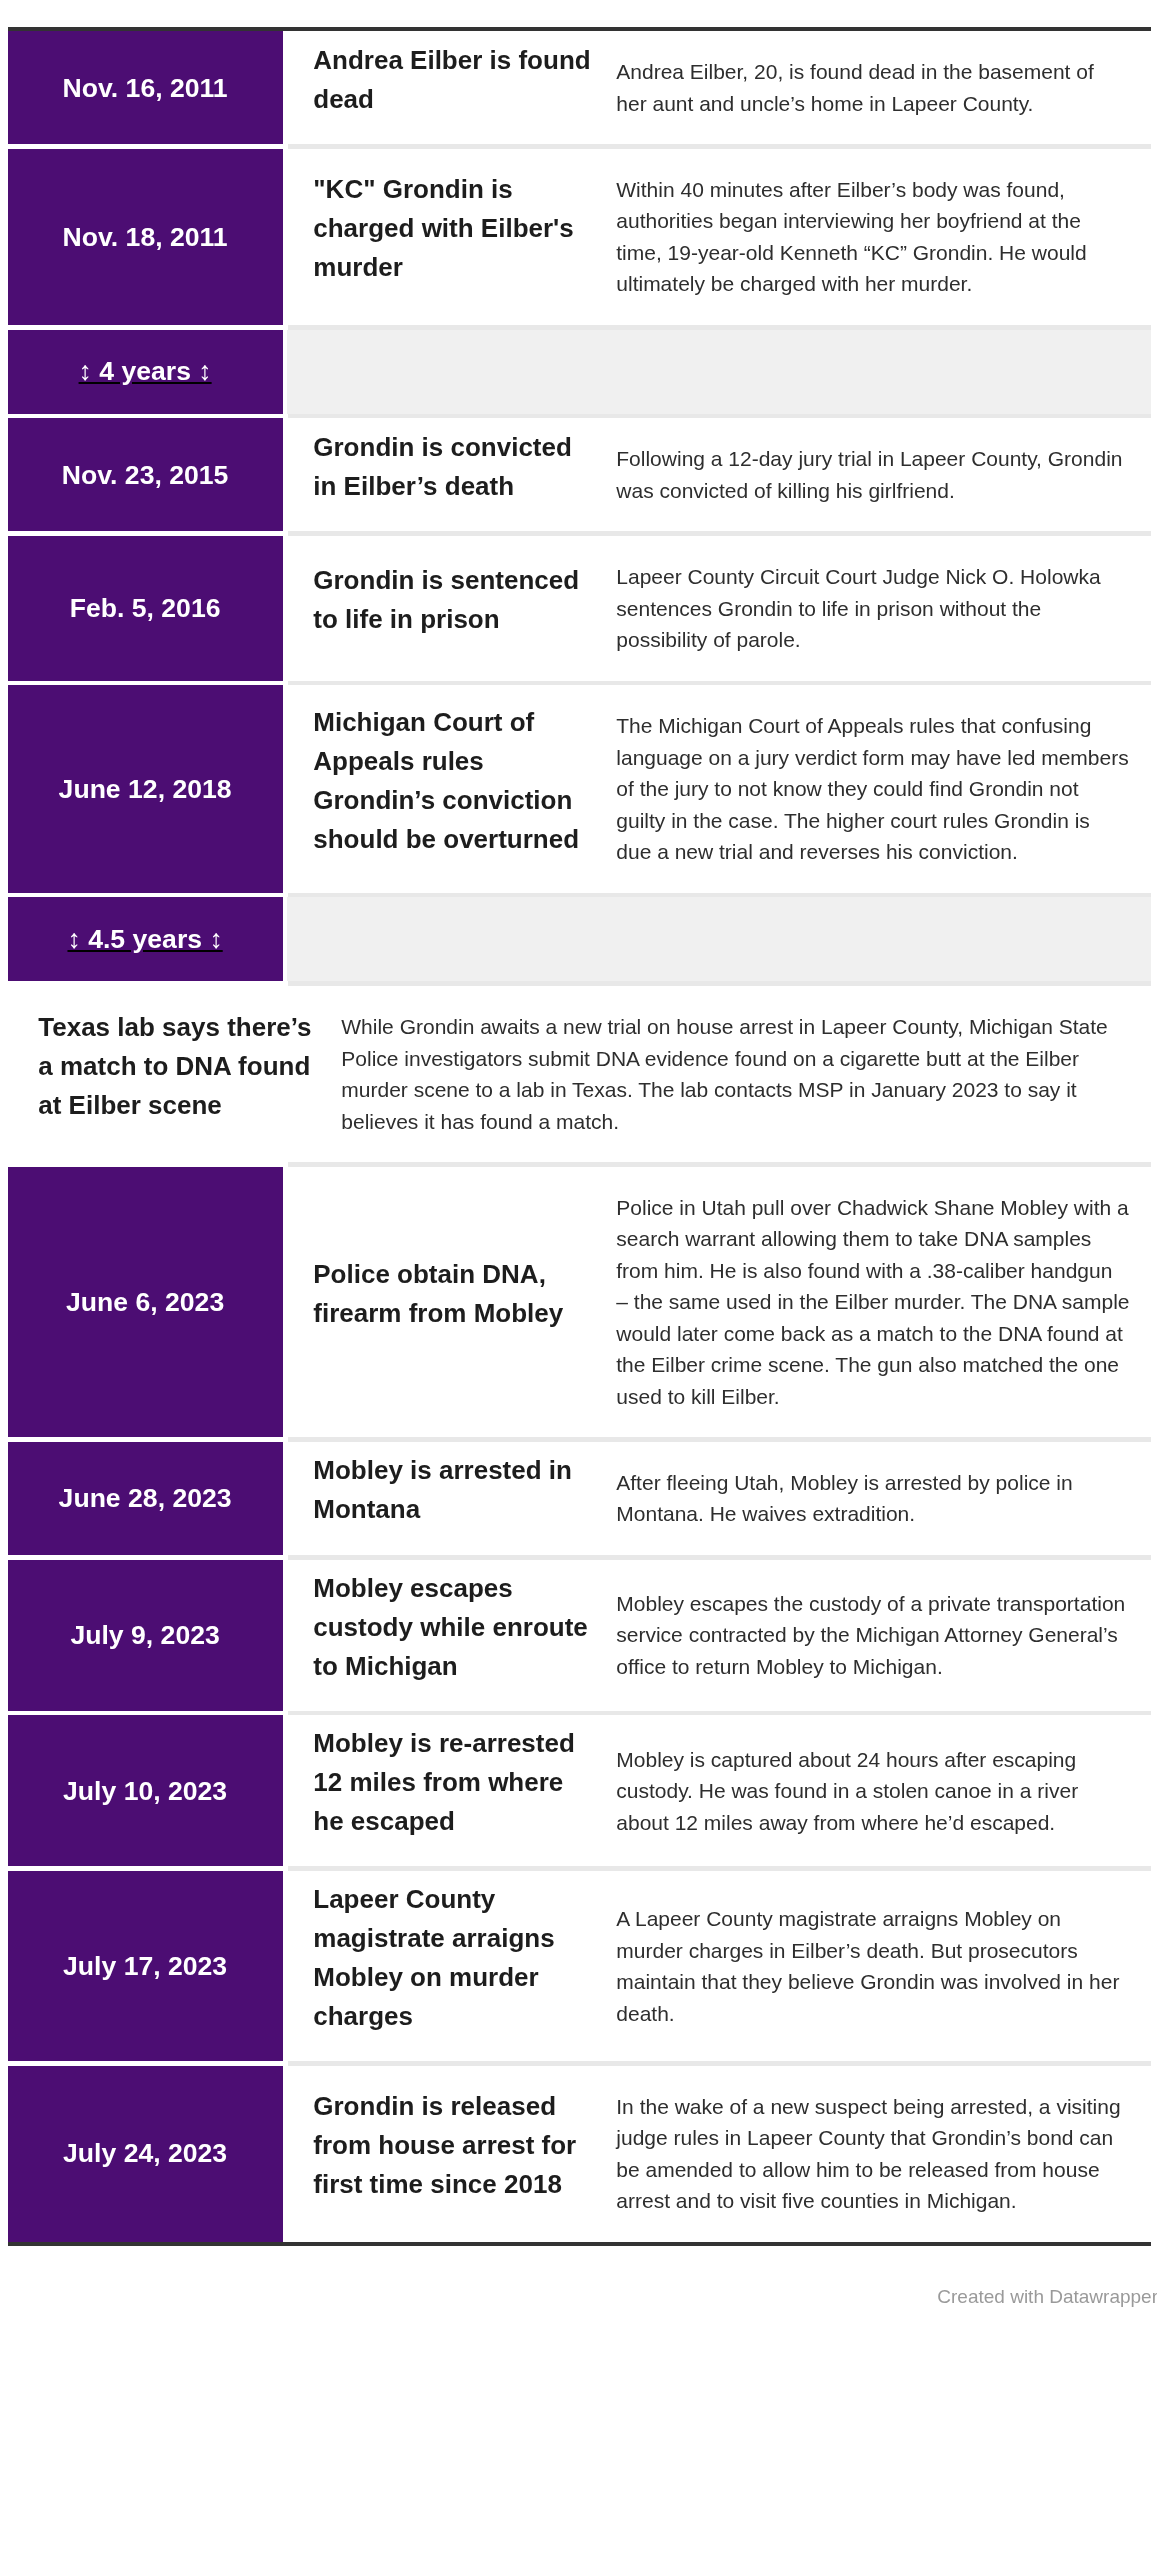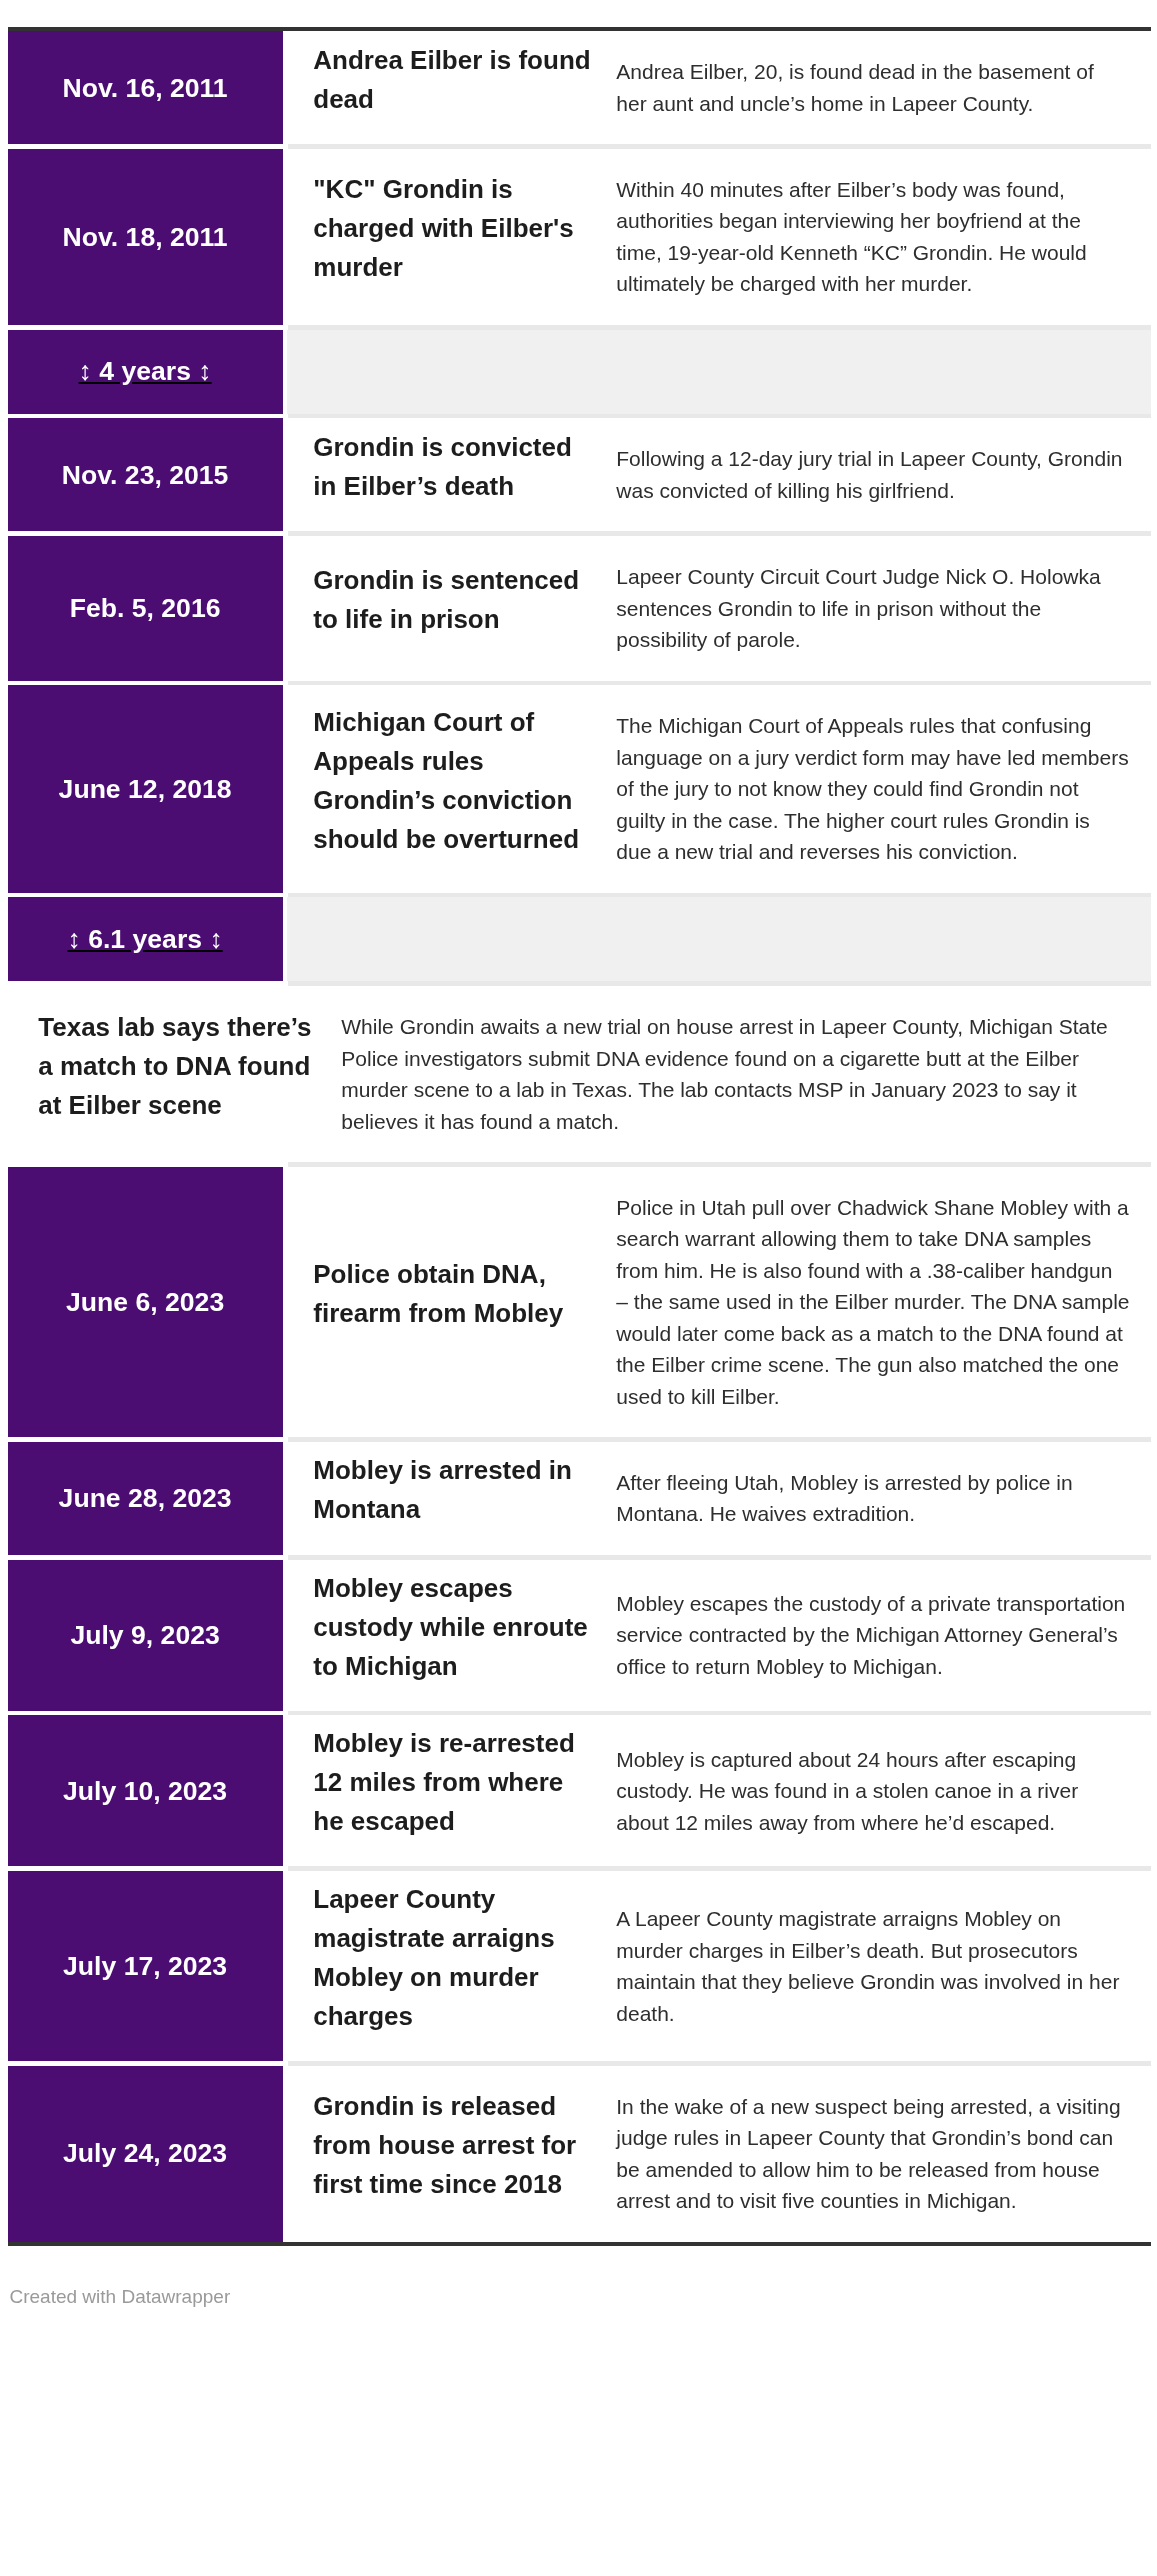--- a/index.html
+++ b/index.html
@@ -89,20 +89,21 @@
     background: #ffffff;
   }
   .row-sep .right {
     flex: 1;
     background: var(--separator);
   }
   .footer {
     margin: 40px 0 0 9.5px;
     font-size: 19px;
     color: var(--credit-color);
+    text-align: right;
   }
 </style>
 </head>
 <body>
 
 <div class="page">
   <div class="table">
     <div class="bar"></div>
     <div id="rows">
   <div class="row">
@@ -184,21 +185,21 @@
       <div class="title-cell">Michigan Court of Appeals rules Grondin’s conviction should be overturned</div>
       <div class="desc-cell">The Michigan Court of Appeals rules that confusing language on a jury verdict form may have led members of the jury to not know they could find Grondin not guilty in the case. The higher court rules Grondin is due a new trial and reverses his conviction.</div>
     </div>
   </div>
 <div class="row-sep">
           <div class="left"></div>
           <div class="right"></div>
         </div>
   <div class="row gap">
     <div class="date-cell">
-      <span class="date-label">↕ 6.1 years ↕</span>
+      <span class="date-label">↕ 4.5 years ↕</span>
     </div>
     <div class="gutter"></div>
     <div class="content-cell">
       <div class="title-cell"></div>
       <div class="desc-cell"></div>
     </div>
   </div>
 <div class="row-sep">
           <div class="left"></div>
           <div class="right"></div>

